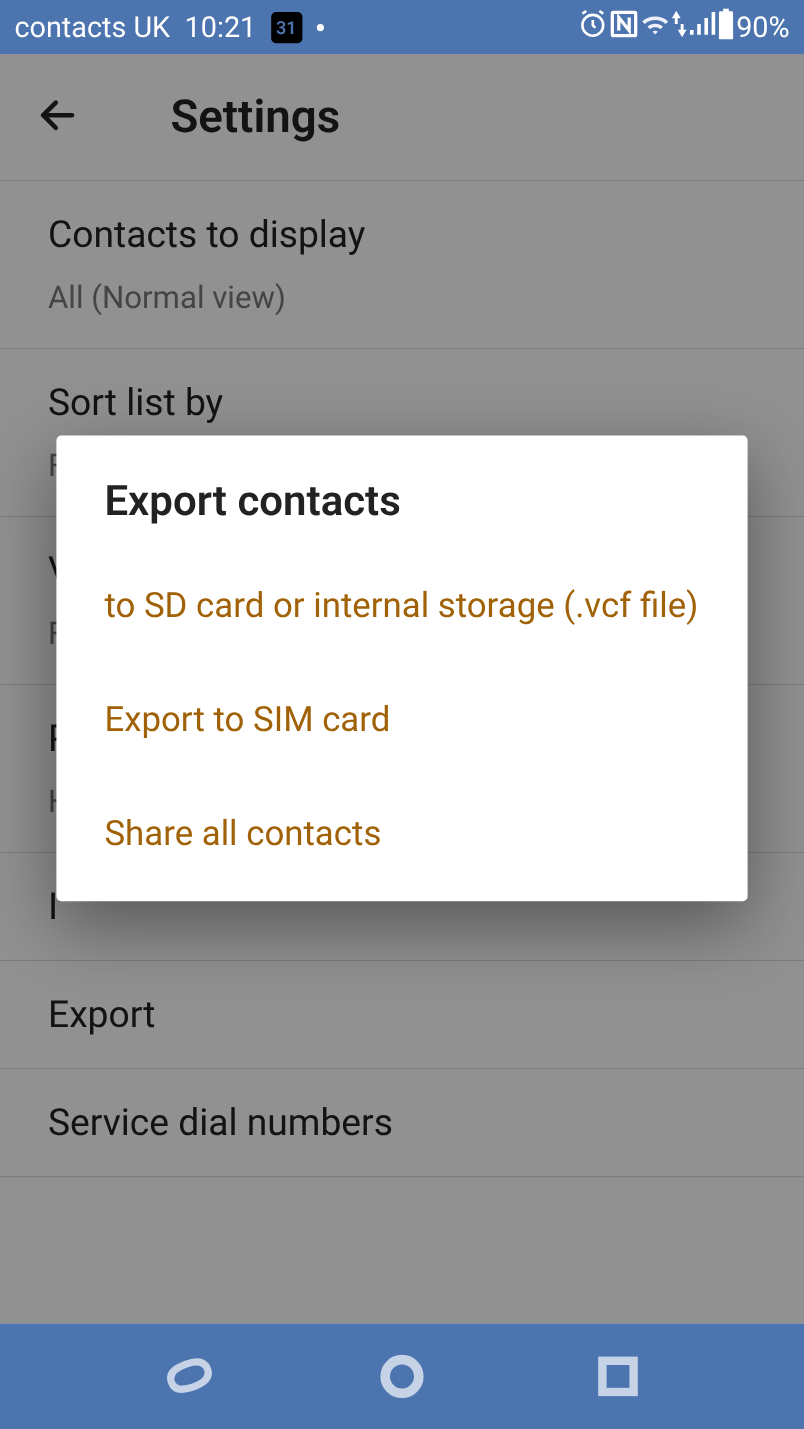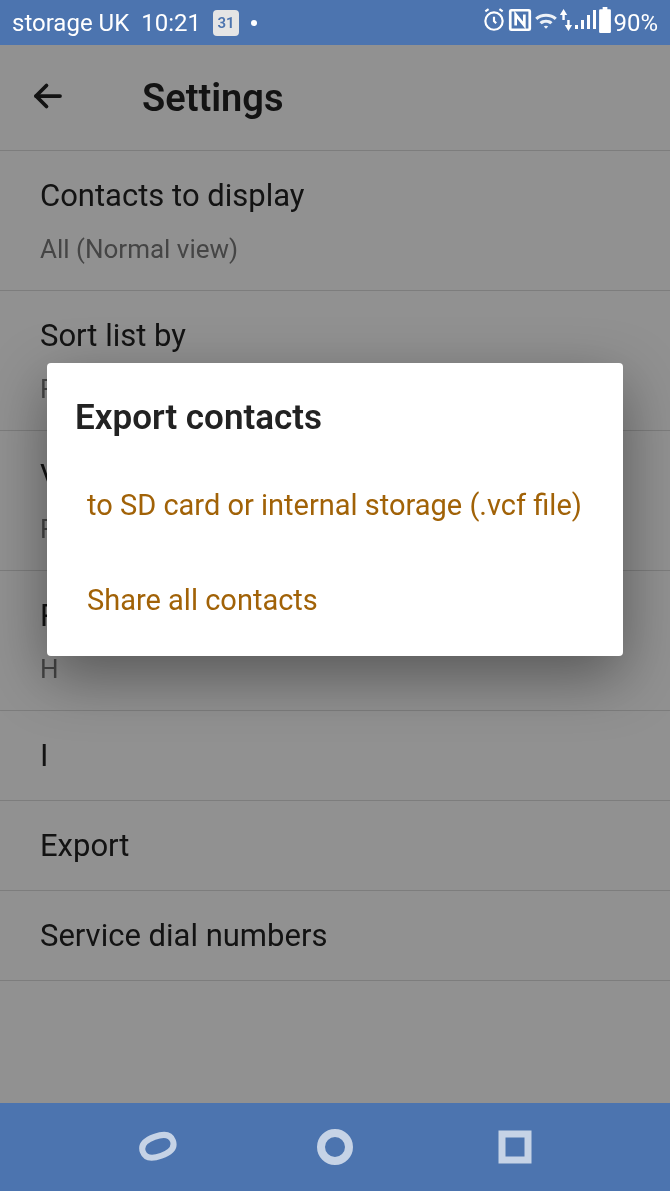--- a/index.html
+++ b/index.html
@@ -19,21 +19,21 @@
     color: #fff;
     display: flex;
     align-items: center;
     justify-content: space-between;
     padding: 0 12px;
     font-size: 24px;
   }
   .status-left { display: flex; align-items: center; gap: 12px; }
   .status-right { display: flex; align-items: center; }
   .cal-icon {
-    background: #e5e5e5;
+    background: #000000;
     color: #4c74af;
     width: 26px;
     height: 26px;
     border-radius: 4px;
     display: flex;
     align-items: center;
     justify-content: center;
     font-size: 15px;
     font-weight: 600;
   }
@@ -101,35 +101,35 @@
     top: 363px;
     background: #fff;
     border-radius: 4px;
     box-shadow: 0 20px 60px rgba(0,0,0,0.4);
     padding-bottom: 8px;
   }
   .dialog-title {
     font-size: 35px;
     font-weight: 600;
     color: #222;
-    padding: 34px 40px 20px 28px;
+    padding: 34px 40px 20px 40px;
   }
   .dialog-option {
     font-size: 29px;
     color: #a16207;
     padding: 28px 40px;
     line-height: 1.35;
   }
 </style>
 </head>
 <body>
 
 <div class="status-bar">
   <div class="status-left">
-    <span>storage UK</span>
+    <span>contacts UK</span>
     <span>10:21</span>
     <span class="cal-icon">31</span>
     <span class="dot"></span>
   </div>
   <div class="status-right">
     <span>
       <svg width="26" height="26" viewBox="0 0 24 24" fill="none" stroke="#fff" stroke-width="2">
           <circle cx="12" cy="13" r="8"></circle>
           <path d="M12 9v4l2 2"></path>
           <path d="M4 4l3-2M20 4l-3-2"></path>
@@ -220,14 +220,15 @@
         <rect x="4" y="4" width="26" height="26" fill="none" stroke="#c6d3e6" stroke-width="7"></rect>
       </svg>
   </span>
 </div>
 
 <div class="scrim"></div>
 
 <div class="dialog">
   <div class="dialog-title">Export contacts</div>
   <div class="dialog-option">to SD card or internal storage (.vcf file)</div>
+  <div class="dialog-option">Export to SIM card</div>
   <div class="dialog-option">Share all contacts</div>
 </div>
 
 </body></html>

